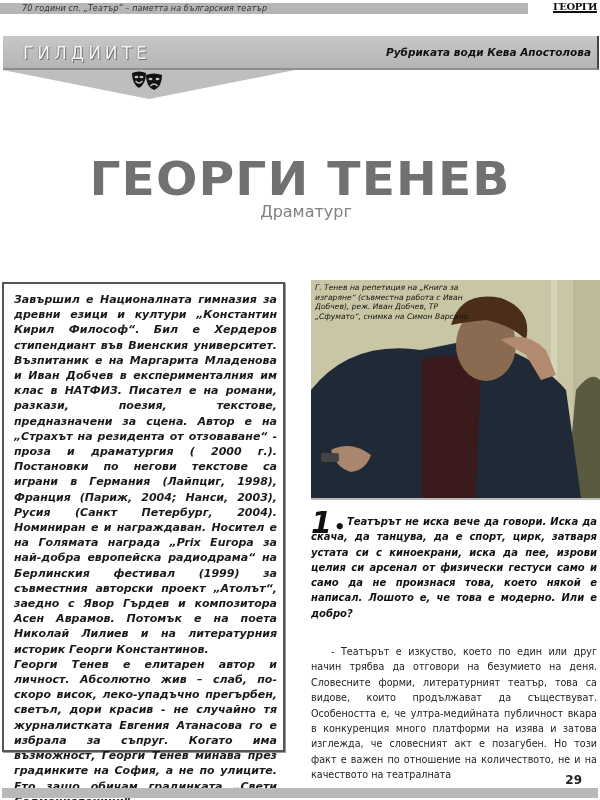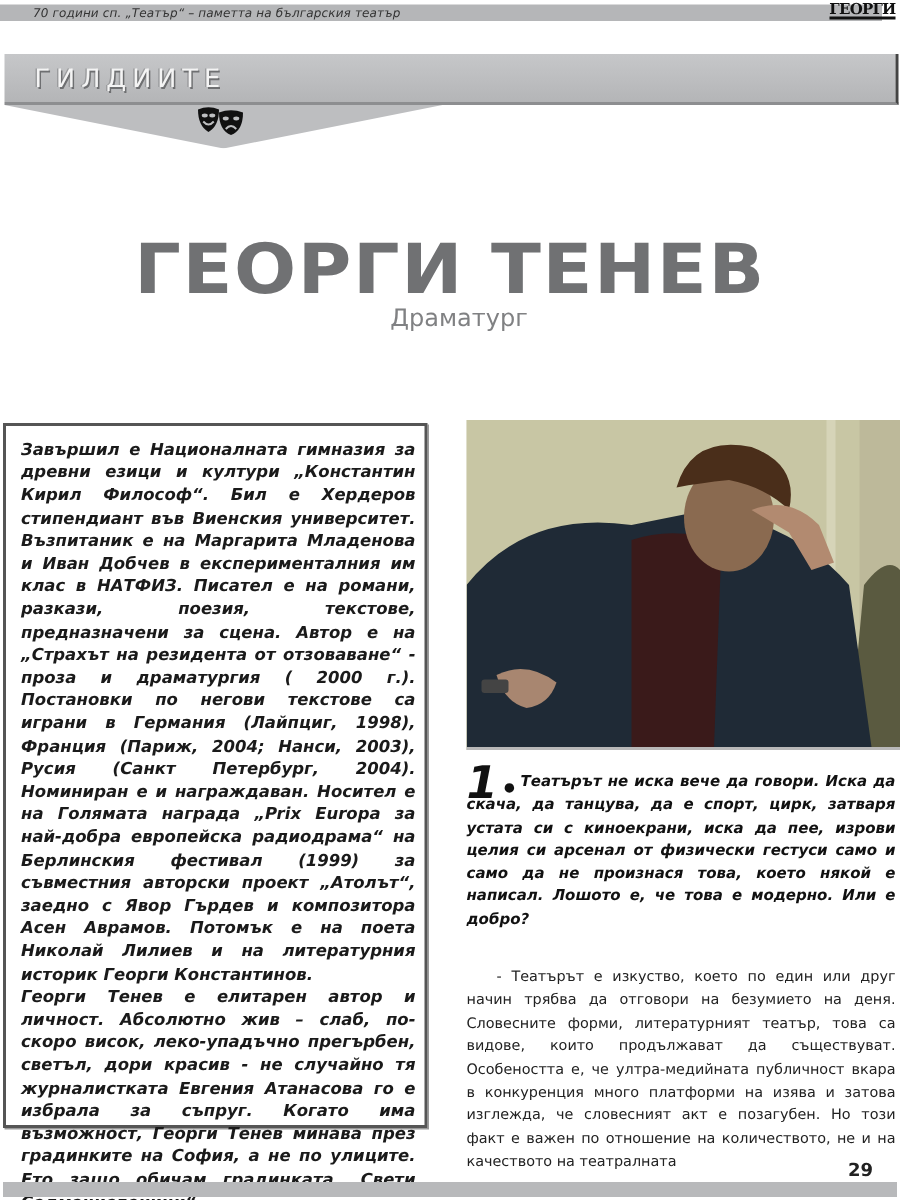--- a/index.html
+++ b/index.html
@@ -3,21 +3,21 @@
   <meta charset="utf-8">
   <style>
     html, body { margin: 0; padding: 0; }
     body {
       width: 600px; height: 800px; overflow: hidden;
       background: #ffffff; position: relative;
       font-family: "DejaVu Sans", sans-serif; color: #111;
     }
     
     .top-bar {
-      position: absolute; left: 0; top: 3px; width: 588px; height: 11px;
+      position: absolute; left: 0; top: 3px; width: 528px; height: 11px;
       background: #b5b6b8;
     }
     .top-bar-text {
       position: absolute; left: 22px; top: 1px;
       font-family: "DejaVu Sans", sans-serif; font-style: italic;
       font-size: 8px; color: #333; letter-spacing: 0.1px; white-space: nowrap;
     }
     .logo {
       position: absolute; right: 3px; top: 2px;
       font-family: "DejaVu Serif", serif; font-weight: bold; font-size: 10px;
@@ -114,20 +114,21 @@
 </head>
 <body>
 
 <div class="top-bar">
   <span class="top-bar-text">70 години сп. „Театър“ – паметта на българския театър</span>
 </div>
 <div class="logo">ГЕОРГИ</div>
 
 <div class="rubric-band">
   <span class="rubric-title">ГИЛДИИТЕ</span>
+  <span class="rubric-host">Рубриката води Кева Апостолова</span>
 </div>
 <div class="rubric-triangle"></div>
 <div class="masks-icon">
   <svg width="32" height="20" viewBox="0 0 32 20">
     <path d="M1 2 Q8 -1 15 2 Q15 13 8 17 Q1 13 1 2 Z" fill="#111"></path>
     <ellipse cx="5.5" cy="6" rx="2" ry="1.3" fill="#bdbec0"></ellipse>
     <ellipse cx="10.5" cy="6" rx="2" ry="1.3" fill="#bdbec0"></ellipse>
     <path d="M4.5 10 Q8 14 11.5 10" stroke="#bdbec0" stroke-width="1.3" fill="none"></path>
     <path d="M15 4 Q23 1 31 4 Q31 16 23 19 Q15 16 15 4 Z" fill="#111"></path>
     <ellipse cx="19.5" cy="8" rx="2" ry="1.3" fill="#bdbec0"></ellipse>
@@ -154,20 +155,21 @@
     <path d="M265 110 Q280 90 289 100 L289 218 L255 218 Z" fill="#5a5a40"></path>
     <path d="M0 110 Q40 60 110 70 L160 60 Q220 70 255 110 L270 218 L0 218 Z" fill="#1f2a36"></path>
     <path d="M110 80 Q140 70 170 82 L165 218 L110 218 Z" fill="#3a1a1a"></path>
     <path d="M150 80 L158 75 L170 80 L160 95 Z" fill="#6a86a6"></path>
     <ellipse cx="175" cy="65" rx="30" ry="36" fill="#8a6a50"></ellipse>
     <path d="M140 45 Q150 10 190 18 Q222 30 215 60 Q200 45 175 40 Q155 42 140 45 Z" fill="#4a2e1a"></path>
     <path d="M190 60 Q215 50 235 70 L245 95 L230 100 L215 75 Z" fill="#b28a70"></path>
     <path d="M20 170 Q40 160 60 175 Q55 190 40 192 Q25 188 20 170 Z" fill="#a88670"></path>
     <rect x="10" y="173" width="18" height="9" rx="2" fill="#444"></rect>
   </svg>
+  <div class="photo-caption">Г. Тенев на репетиция на „Книга за изгаряне“ (съвместна работа с Иван Добчев), реж. Иван Добчев, ТР „Сфумато“, снимка на Симон Варсано</div>
 </div>
 
 <div class="q-number"><span>1</span><span class="dot">•</span></div>
 <div class="question">Театърът не иска вече да говори. Иска да скача, да танцува, да е спорт, цирк, затваря устата си с киноекрани, иска да пее, изрови целия си арсенал от физически гестуси само и само да не произнася това, което някой е написал. Лошото е, че това е модерно. Или е добро?</div>
 
 <div class="answer">- Театърът е изкуство, което по един или друг начин трябва да отговори на безумието на деня. Словесните форми, литературният театър, това са видове, които продължават да съществуват. Особеността е, че ултра-медийната публичност вкара в конкуренция много платформи на изява и затова изглежда, че словесният акт е позагубен. Но този факт е важен по отношение на количеството, не и на качеството на театралната</div>
 
 <div class="page-number">29</div>
 <div class="bottom-bar"></div>
 

